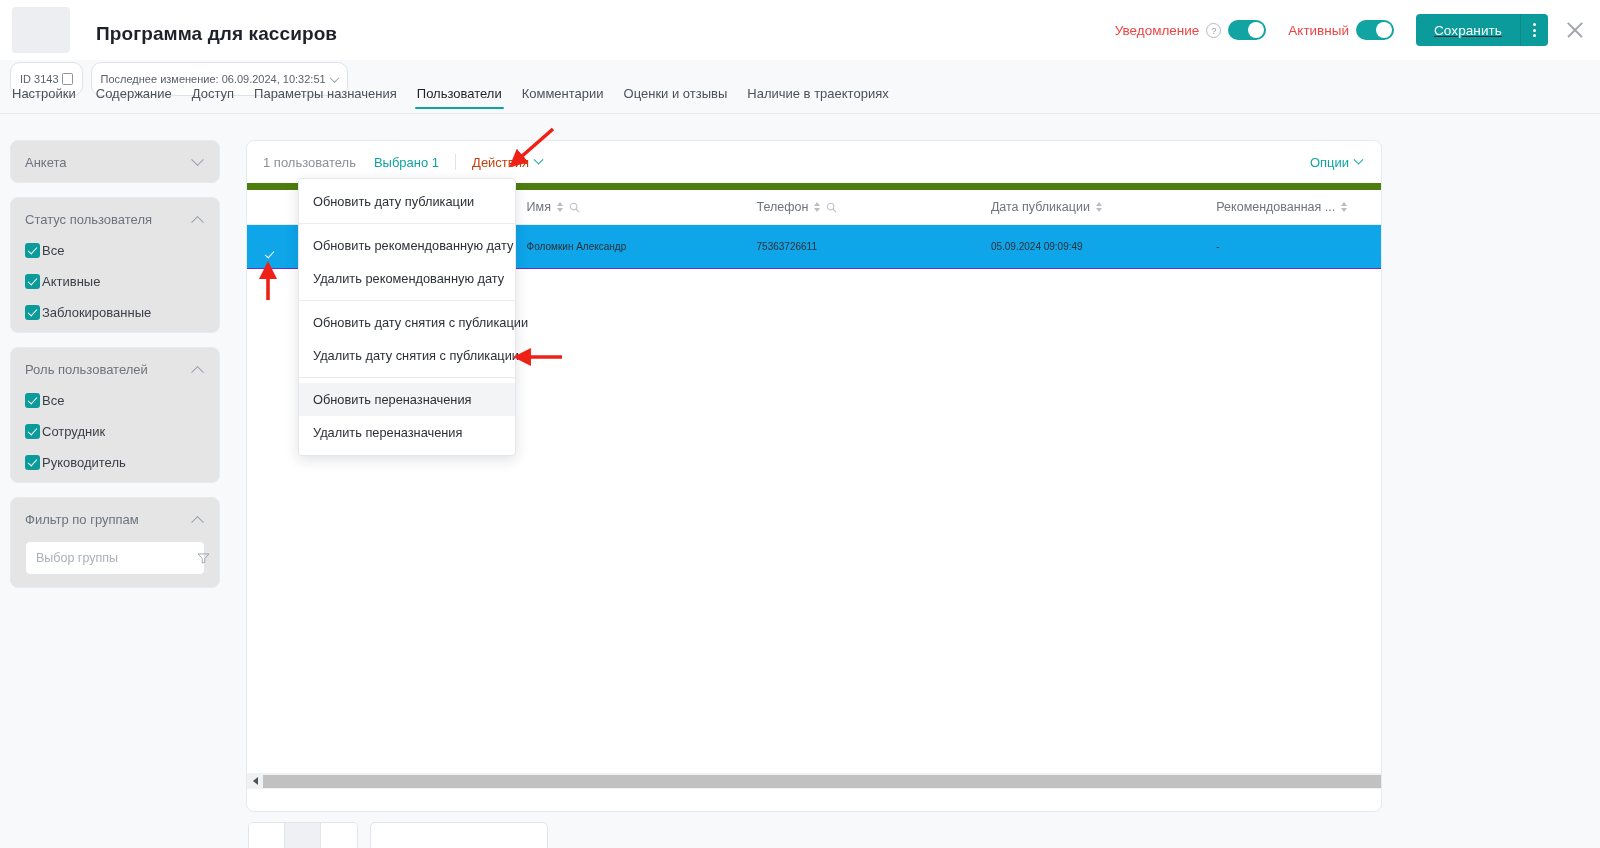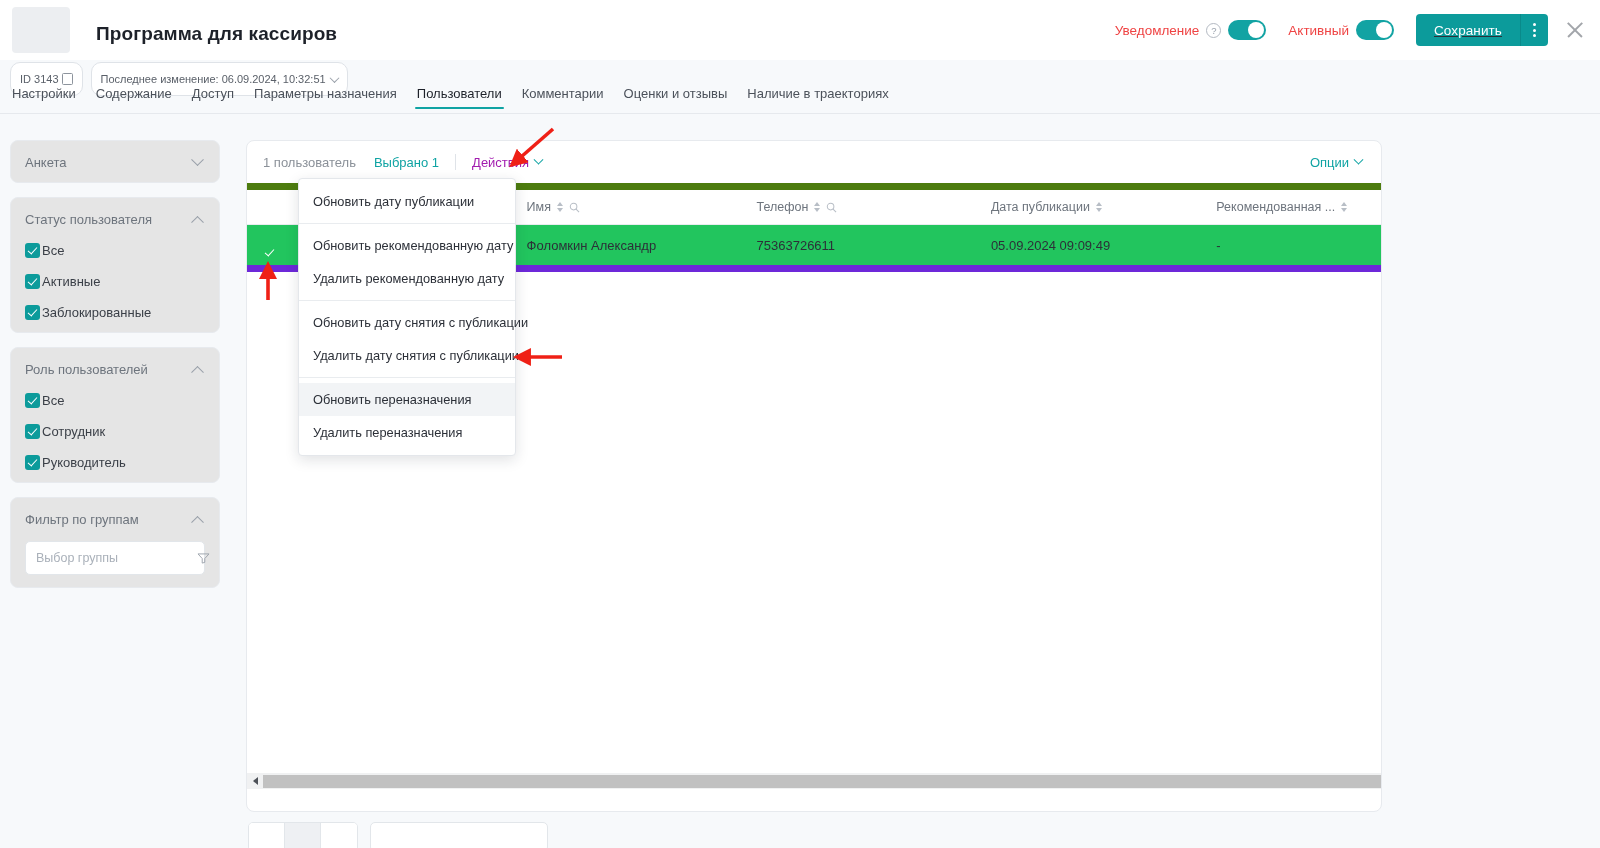--- a/index.html
+++ b/index.html
@@ -160,21 +160,21 @@
     overflow: hidden;
   }
   .toolbar {
     height: 42px; display: flex; align-items: center; padding: 0 16px;
     font-size: 13px; gap: 0;
   }
   .tb-count { color: #8b9199; margin-right: 18px; }
   .tb-link  { color: #0fa3a3; cursor: pointer; }
   .tb-sep   { width: 1px; height: 16px; background: #dfe3e8; margin: 0 16px; }
   .tb-actions {
-    color: #a21caf; cursor: pointer; display: flex; align-items: center; gap: 6px;
+    color: #c2410c; cursor: pointer; display: flex; align-items: center; gap: 6px;
   }
   .tb-actions .chev { border-color: #0fa3a3; width: 7px; height: 7px; border-width: 0 1.4px 1.4px 0; }
   .tb-options {
     margin-left: auto; color: #0fa3a3; cursor: pointer;
     display: flex; align-items: center; gap: 6px;
   }
   .tb-options .chev { border-color: #0fa3a3; width: 7px; height: 7px; border-width: 0 1.4px 1.4px 0; }
 
   
   .table-scroll { position: relative; width: 1316px; height: 606px; overflow: hidden; }
@@ -188,23 +188,23 @@
   .th-inner { display: flex; align-items: center; gap: 6px; }
   .sort-ico { display: inline-flex; flex-direction: column; gap: 2px; flex: none; }
   .sort-ico i {
     width: 0; height: 0; border-left: 3.5px solid transparent; border-right: 3.5px solid transparent;
     display: block;
   }
   .sort-ico i.up { border-bottom: 4px solid #b8bec6; }
   .sort-ico i.dn { border-top: 4px solid #b8bec6; }
   .search-ico { width: 11px; height: 11px; flex: none; cursor: pointer; }
   tbody td {
-    height: 44px; border-bottom: 7px solid #6d28d9;
-    font-size: 13px; color: #2c3038; padding: 0 14px; white-space: nowrap;
-    background: #22c55e;
+    height: 44px; border-bottom: 1px solid #6d28d9;
+    font-size: 10px; color: #2c3038; padding: 0 14px; white-space: nowrap;
+    background: #0ea5e9;
   }
   .col-cb  { width: 44px; padding: 0 0 0 15px !important; }
   .col-em  { width: 194px; }
   .col-nm  { width: 206px; }
   .col-ph  { width: 210px; }
   .col-dp  { width: 202px; }
   .col-rd  { width: 160px; }
   .col-du  { width: 158px; }
   .col-dr  { width: 170px; }
 

